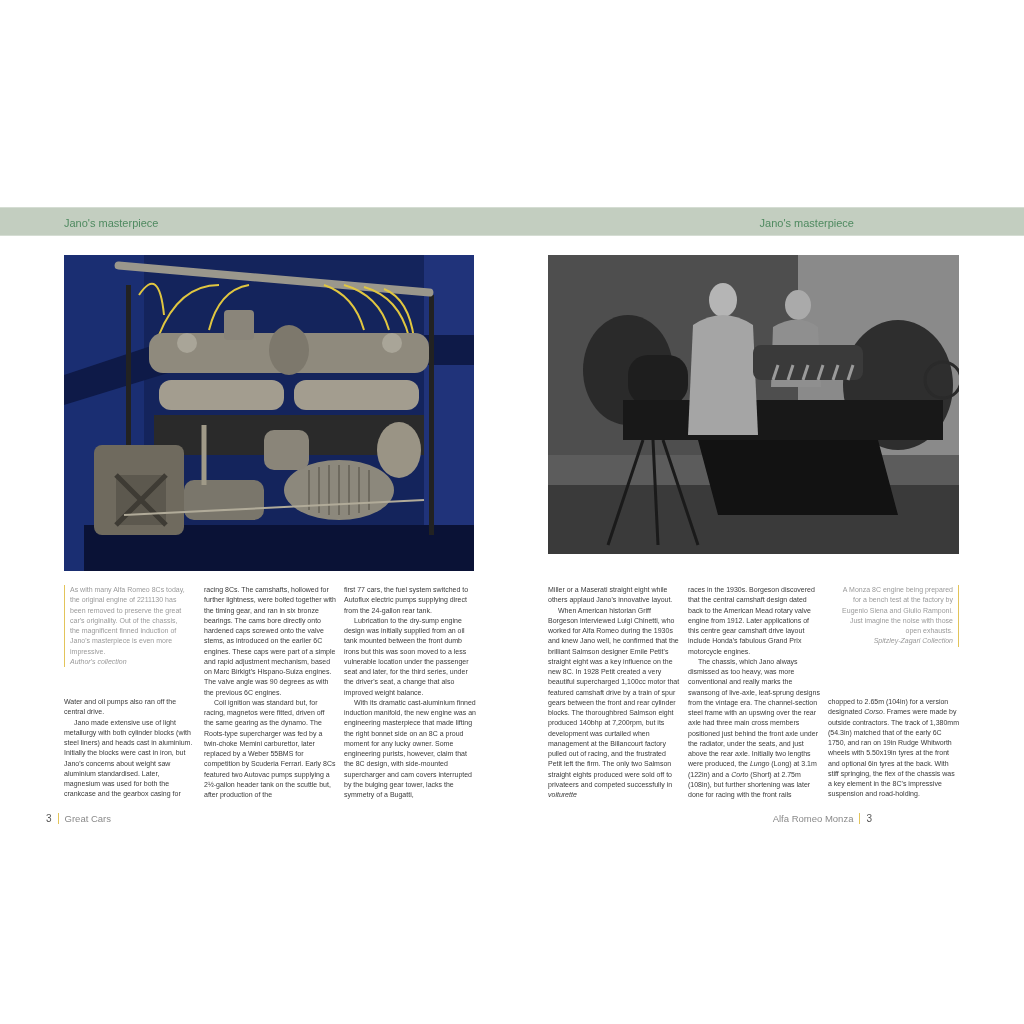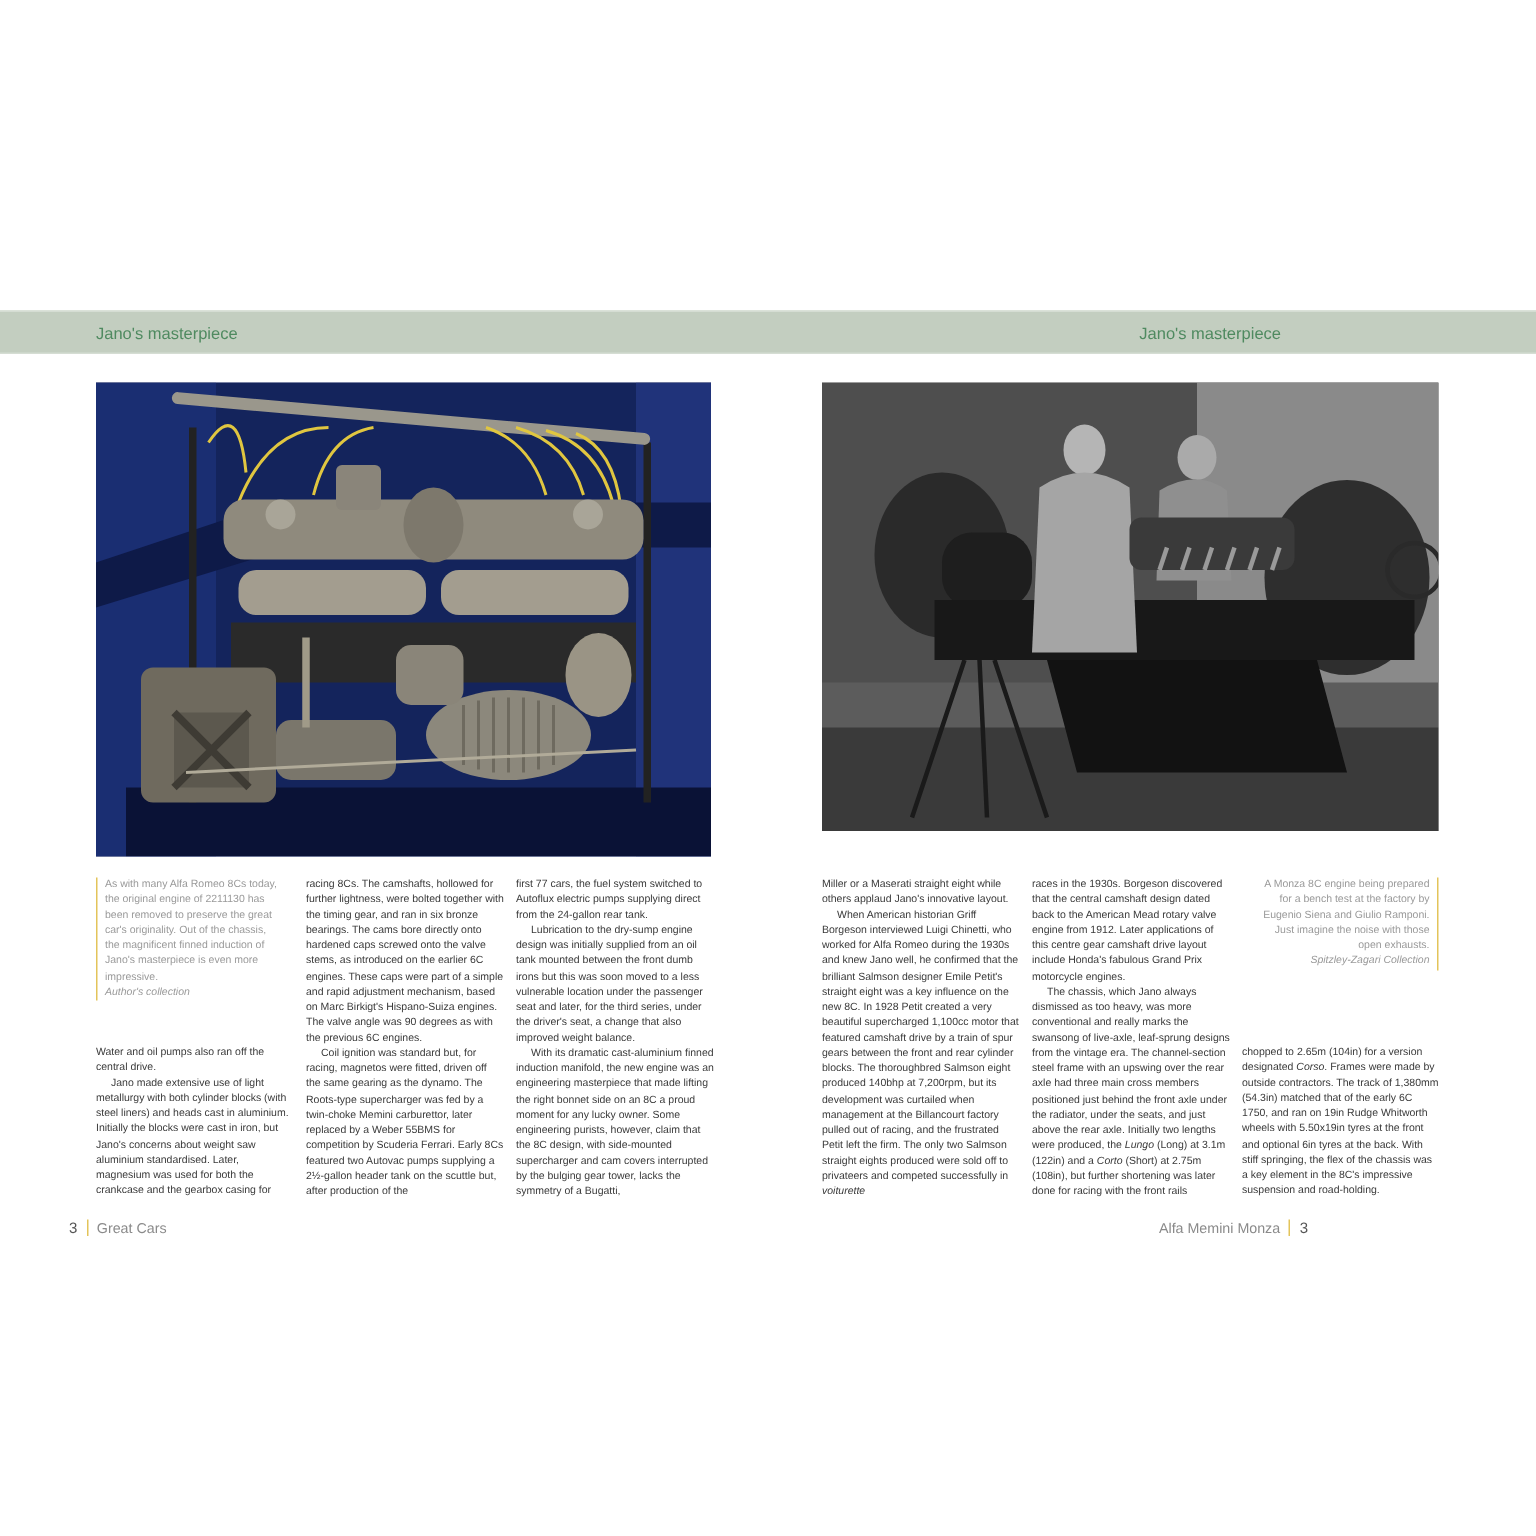--- a/index.html
+++ b/index.html
@@ -159,16 +159,16 @@
 
   <div class="caption right">
     <span>A Monza 8C engine being prepared for a bench test at the factory by Eugenio Siena and Giulio Ramponi. Just imagine the noise with those open exhausts.</span><br>
     <em>Spitzley-Zagari Collection</em>
   </div>
 
   <div class="folio left">
     <span class="num">3</span><span class="bar"></span><span>Great Cars</span>
   </div>
   <div class="folio right">
-    <span>Alfa Memini Monza</span><span class="bar"></span><span class="num">3</span>
+    <span>Alfa Romeo Monza</span><span class="bar"></span><span class="num">3</span>
   </div>
 
 </div>
 
 </body></html>

